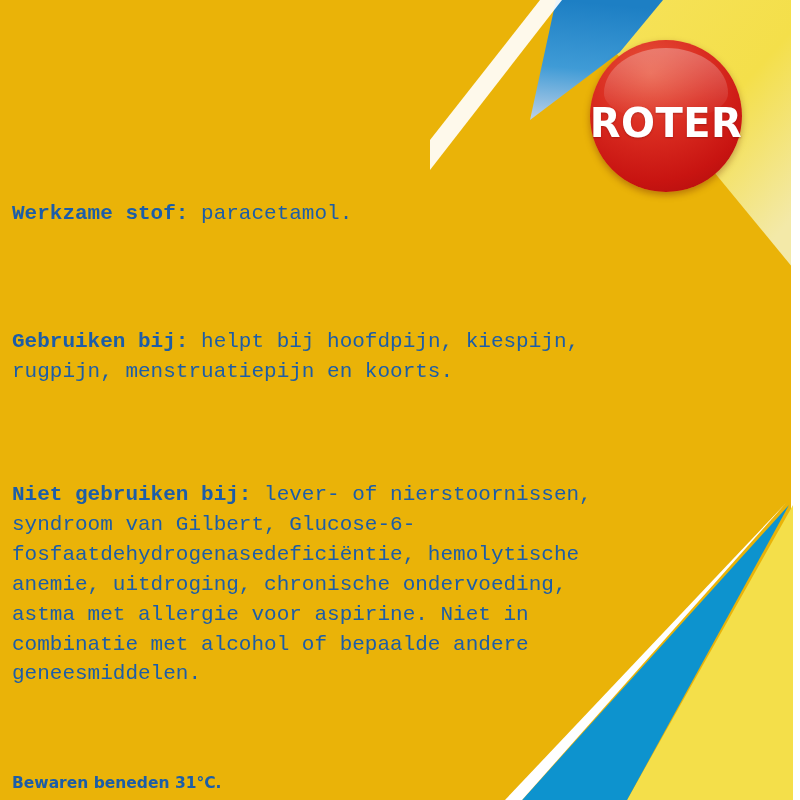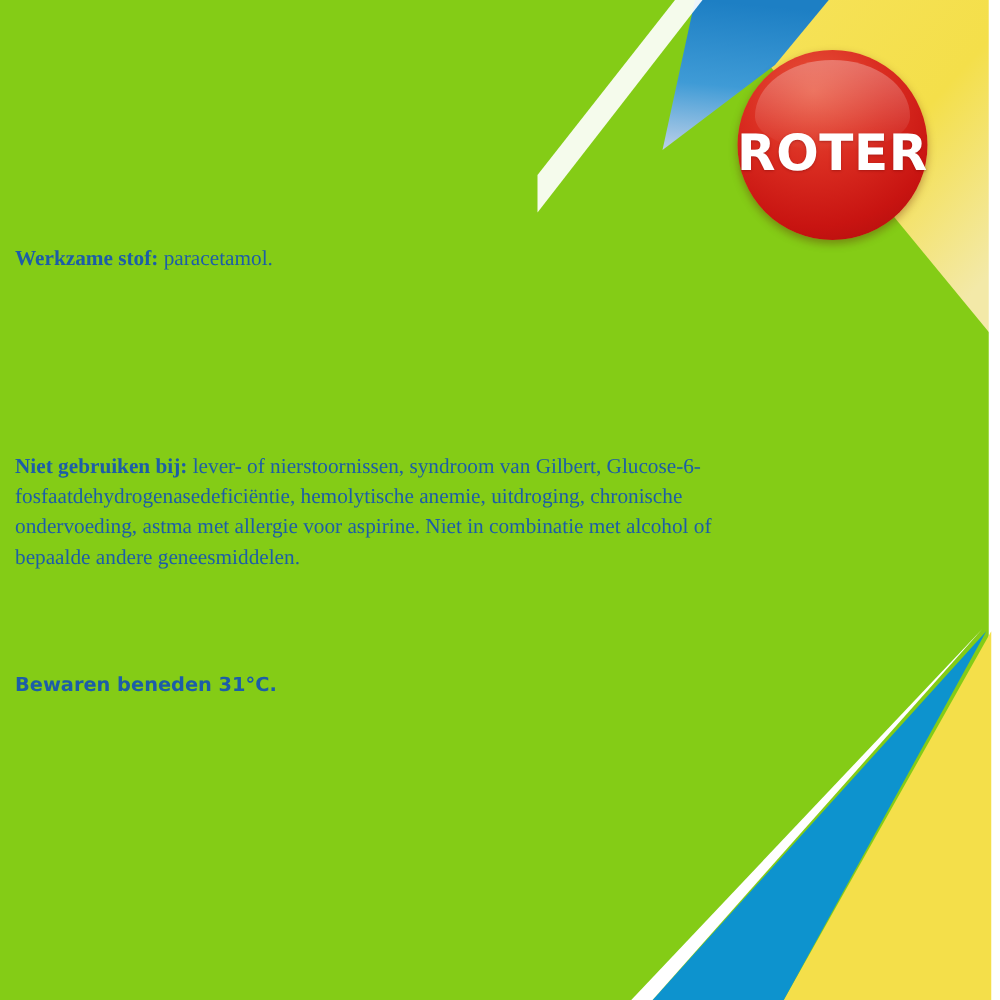--- a/index.html
+++ b/index.html
@@ -10,21 +10,21 @@
     width: 800px;
     height: 800px;
     overflow: hidden;
     font-family: "Liberation Sans", sans-serif;
   }
 
   #package {
     position: relative;
     width: 800px;
     height: 800px;
-    background: #84cc16;
+    background: #eab308;
     overflow: hidden;
   }
 
   
   .corner-art {
     position: absolute;
     top: 0;
     left: 0;
     width: 800px;
     height: 800px;
@@ -71,22 +71,22 @@
 
   
   .leaflet-body {
     position: absolute;
     left: 12px;
     top: 178px;
     width: 620px;
   }
   .info-block {
     color: #1c5da8;
-    font-family: Liberation Serif, serif;
-    font-size: 17px;
+    font-family: Liberation Mono, monospace;
+    font-size: 21px;
     line-height: 1.42;
   }
   .info-block .block-label {
     font-weight: bold;
   }
   .spacer-sm { height: 56px; }
   .spacer-md { height: 52px; }
   .spacer-lg { height: 62px; }
 
   .warning-block {
@@ -138,20 +138,23 @@
   </div>
 
   <div class="leaflet-body">
 
     <p class="info-block">
       <span class="block-label">Werkzame stof:</span><span> paracetamol.</span>
     </p>
 
     <div class="spacer-sm"></div>
 
+    <p class="info-block">
+      <span class="block-label">Gebruiken bij:</span><span> helpt bij hoofdpijn, kiespijn, rugpijn, menstruatiepijn en koorts.</span>
+    </p>
 
     <div class="spacer-md"></div>
 
     <p class="info-block">
       <span class="block-label">Niet gebruiken bij:</span><span> lever- of nierstoornissen, syndroom van Gilbert, Glucose-6-fosfaatdehydrogenasedeficiëntie, hemolytische anemie, uitdroging, chronische ondervoeding, astma met allergie voor aspirine. Niet in combinatie met alcohol of bepaalde andere geneesmiddelen.</span>
     </p>
 
     <div class="spacer-lg"></div>
 
     <div class="warning-block">

